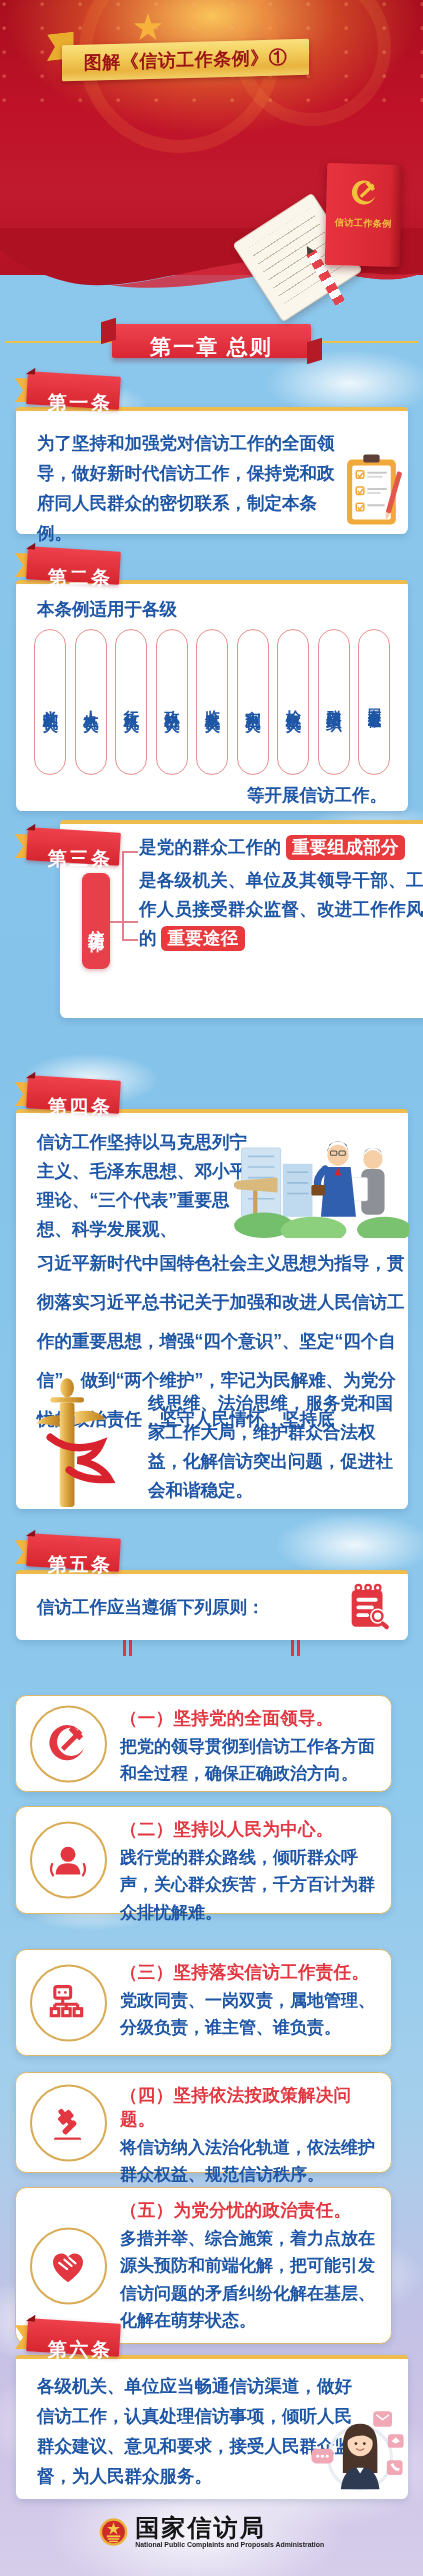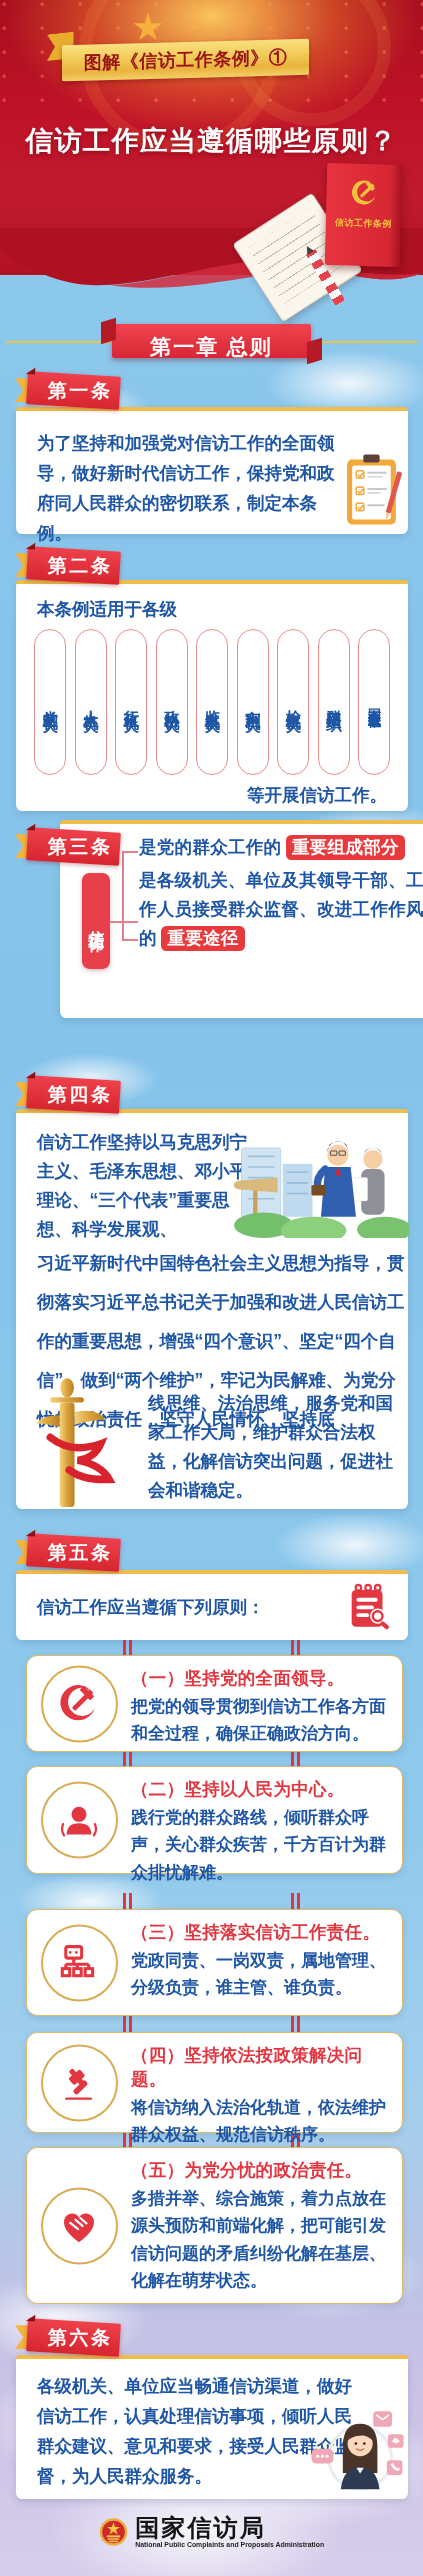--- a/index.html
+++ b/index.html
@@ -55,21 +55,21 @@
   .chapter-flag span{color:#fff;font-family:"Liberation Serif", serif;font-weight:bold;font-size:21px;letter-spacing:2.1px;margin-top:12px;}
 
   
   .art-badge{position:absolute;left:15px;width:108px;height:37px;z-index:6;}
   .art-badge .tail{position:absolute;left:0;top:5.3px;width:31px;height:24px;background:#f3b53f;
     clip-path:polygon(0 0,100% 0,100% 100%,0 100%,26% 50%);}
   .art-badge .flag{position:absolute;left:11.6px;top:1.1px;width:93px;height:33px;background:linear-gradient(180deg,#ee414c,#d6252f);
     transform:rotate(3.5deg);border-radius:1.6px;box-shadow:0 1.6px 4.2px rgba(120,10,20,.35);}
   .art-badge .flag::before{content:'';position:absolute;left:-2.1px;top:-3.7px;border-style:solid;border-width:0 0 7.4px 9.5px;
     border-color:transparent transparent #8f1118 transparent;}
-  .art-badge .label{position:absolute;left:11.6px;top:0;width:107px;height:36px;display:flex;align-items:center;justify-content:center;
+  .art-badge .label{position:absolute;left:11.6px;top:12px;width:107px;height:36px;display:flex;align-items:center;justify-content:center;
     color:#fff;font-family:"Liberation Serif", serif;font-weight:bold;font-size:19px;letter-spacing:2.6px;}
 
   
   .card{position:absolute;left:16px;width:392px;background:#ffffff;border-radius:6.4px;box-shadow:0 2.6px 7.4px rgba(40,80,120,.18);z-index:4;}
   .card::before{content:'';position:absolute;left:0;right:0;top:0;height:4.2px;background:#eebd4e;border-radius:6.4px 6.4px 0 0;}
   .body-text{font-size:17.5px;line-height:30px;color:#1e56a5;font-weight:bold;}
 
   
   .organs{position:absolute;left:18px;right:18px;top:49px;display:flex;justify-content:space-between;}
   .organ-pill{width:30px;height:144px;border:1.1px solid #e89090;border-radius:16px;background:#fff;
@@ -81,22 +81,22 @@
   .subject-pill{position:absolute;left:22px;top:53px;width:27.5px;height:96px;background:#e8404a;border-radius:7.4px;
     display:flex;align-items:center;justify-content:center;box-shadow:0 1.6px 4.2px rgba(150,30,40,.3);}
   .subject-pill span{writing-mode:vertical-rl;text-orientation:upright;color:#fff;font-size:16px;font-weight:bold;letter-spacing:2.1px;}
   .bracket{position:absolute;background:#e2808e;}
   .tag{display:inline-block;background:#e8393d;color:#fff;border-radius:5.3px;padding:0.5px 6.4px 1.6px 6.4px;margin-left:4.2px;
     font-size:17.5px;font-weight:bold;line-height:23px;}
   .branches{position:absolute;left:79px;top:12.7px;width:288px;}
   .branches p{margin:0 0 4.2px 0;font-size:17.5px;line-height:29px;font-weight:bold;color:#1e56a5;letter-spacing:0.3px;}
 
   
-  .pcard{position:absolute;left:26px;width:377px;background:#fff;border:1.6px solid #ddb868;border-radius:11.6px;
-    box-shadow:0 2.6px 6.4px rgba(40,80,120,.15);z-index:4;box-sizing:border-box;}
+  .pcard{position:absolute;left:15px;width:377px;background:#fff;border:1.6px solid #ddb868;border-radius:11.6px;
+    box-shadow:0 2.6px 6.4px rgba(40,80,120,.15);z-index:4;box-sizing:border-box;margin-top:40px;}
   .p-icon{position:absolute;left:13.8px;top:50%;transform:translateY(-50%);width:77px;height:77px;border-radius:50%;
     background:#fff;border:2.6px solid #d8ab54;display:flex;align-items:center;justify-content:center;box-sizing:border-box;}
   .p-body{padding:8.5px 7.4px 6.4px 104px;}
   .p-head{font-size:17.5px;font-weight:bold;color:#e23640;margin:1.1px 0 3.2px 0;letter-spacing:0.3px;}
   .p-text{font-size:17px;line-height:27.5px;color:#1e56a5;font-weight:bold;}
   .conn{position:absolute;width:8.5px;z-index:3;}
   .conn::before,.conn::after{content:'';position:absolute;top:0;bottom:0;width:2.6px;background:#e23640;}
   .conn::before{left:0;} .conn::after{right:0;}
 
   
@@ -124,21 +124,20 @@
 
   <div class="header">
     <div class="lights"></div>
     <div class="ring r1"></div>
     <div class="ring r2"></div>
     <div class="star"></div>
     <div class="banner-tail"></div>
     <div class="gold-banner">
       <span>图解《信访工作条例》①</span>
     </div>
-    <div class="main-title">信访工作应当遵循哪些原则？</div>
   </div>
   <svg class="wave" viewBox="0 0 800 170" preserveAspectRatio="none">
     <path d="M0 0 H800 V84 C696 128 588 44 452 66 C316 88 212 122 128 102 C72 88 28 66 0 40 Z" fill="#ad1122"></path>
     <path d="M800 84 C696 128 588 44 452 66 C360 80 280 104 210 108 C320 124 430 98 520 86 C640 70 730 98 800 84 Z" fill="#d2293c" opacity="0.85"></path>
   </svg>
   <div class="letter"></div>
   <div class="pencil"></div>
   <div class="book">
     <svg class="emblem" viewBox="0 0 100 100">
       <path fill="#f2c23e" d="M78 22 A40 40 0 1 0 86 60 A32 32 0 1 1 78 22 Z"></path>

